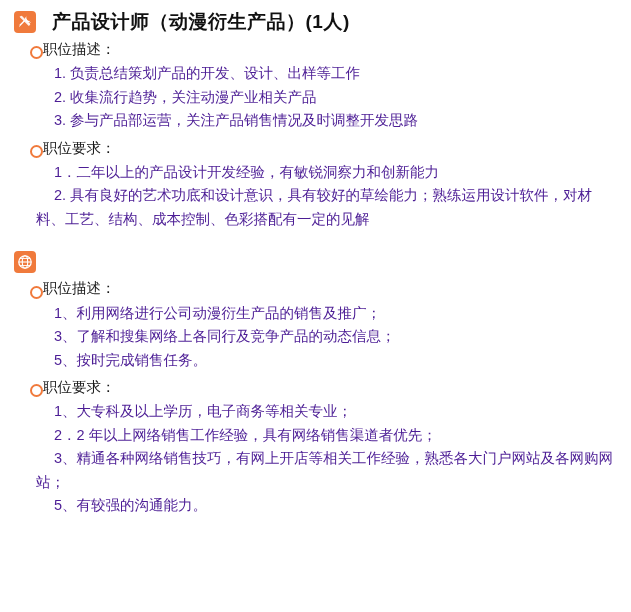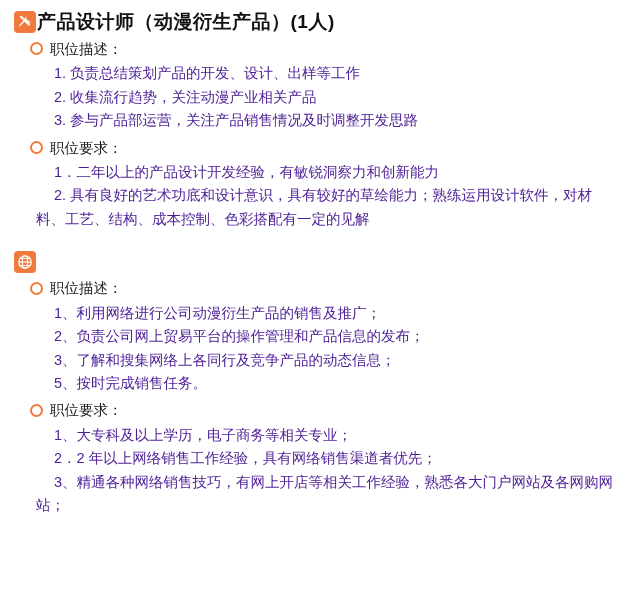--- a/index.html
+++ b/index.html
@@ -20,21 +20,21 @@
     position: relative;
     padding: 0;
     box-sizing: border-box;
   }
   .job-block {
     padding: 0 10px 0 14px;
   }
   .job-title-row {
     display: flex;
     align-items: center;
-    gap: 1px;
+    gap: 16px;
     margin: 10px 0 4px 0;
   }
   .title-icon {
     width: 22px;
     height: 22px;
     flex: 0 0 22px;
     border-radius: 4px;
     background: #f07a3c;
     position: relative;
     display: inline-block;
@@ -49,22 +49,21 @@
     font-weight: bold;
     letter-spacing: 0.5px;
     color: #111111;
     line-height: 1.25;
   }
   .section {
     margin-top: 3px;
   }
   .section-head {
     display: flex;
-    align-items: center;
-    gap: 7px;
+    align-items: flex-end;
     margin: 5px 0 3px 16px;
   }
   .ring-icon {
     width: 13px;
     height: 13px;
     flex: 0 0 13px;
     border: 2px solid #f07a3c;
     border-radius: 50%;
     box-sizing: border-box;
   }
@@ -134,29 +133,29 @@
         </svg>
       </span>
     </div>
 
     <div class="section">
       <div class="section-head">
         <span class="ring-icon"></span>
         <span class="section-label">职位描述：</span>
       </div>
       <div class="item">1、利用网络进行公司动漫衍生产品的销售及推广；</div>
-      <div class="item">2、负责公司网上贸易平台的操作管理和产品信息的发布；</div>
       <div class="item">3、了解和搜集网络上各同行及竞争产品的动态信息；</div>
       <div class="item">5、按时完成销售任务。</div>
     </div>
 
     <div class="section">
       <div class="section-head">
         <span class="ring-icon"></span>
         <span class="section-label">职位要求：</span>
       </div>
       <div class="item">1、大专科及以上学历，电子商务等相关专业；</div>
       <div class="item">2．2 年以上网络销售工作经验，具有网络销售渠道者优先；</div>
       <div class="item">3、精通各种网络销售技巧，有网上开店等相关工作经验，熟悉各大门户网站及各网购网站；</div>
+      <div class="item">5、有较强的沟通能力。</div>
     </div>
   </div>
 
 </div>
 
 </body></html>

